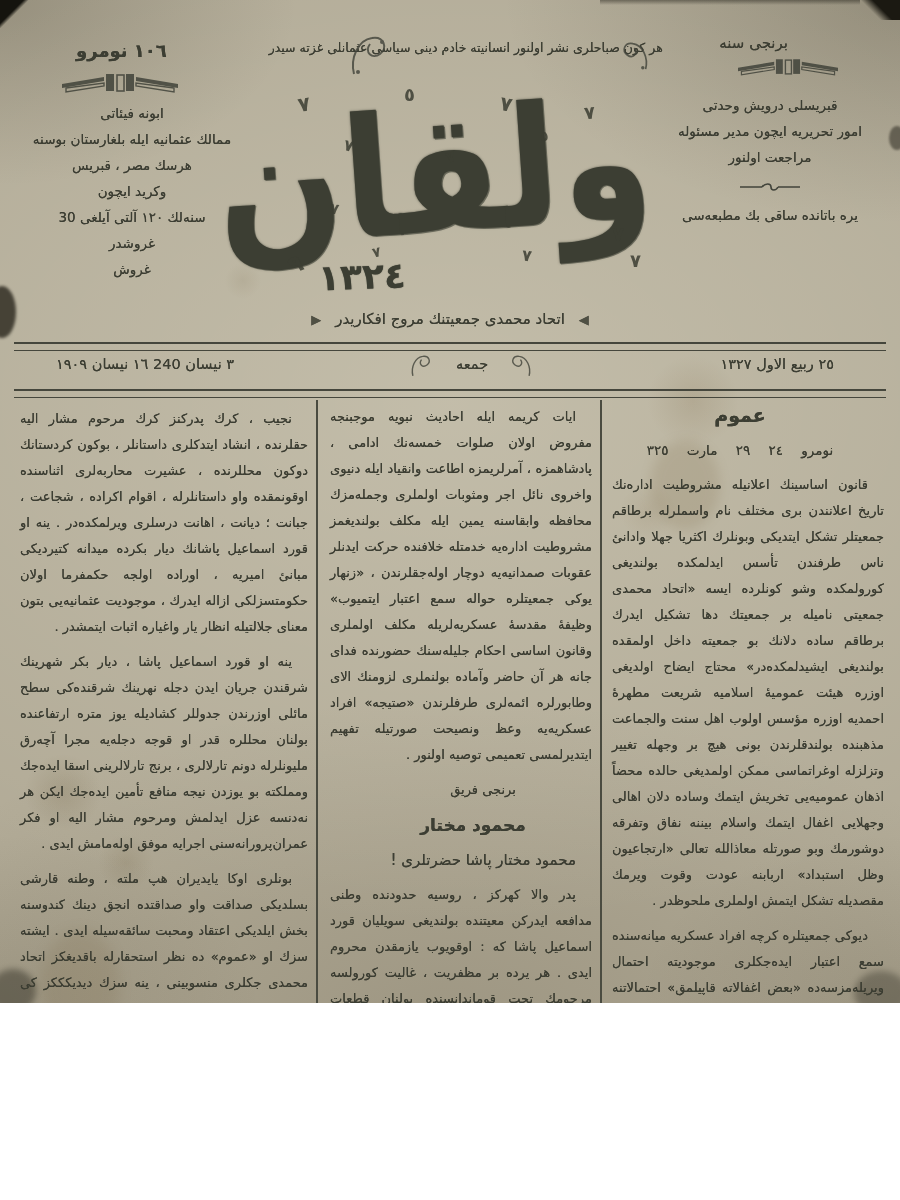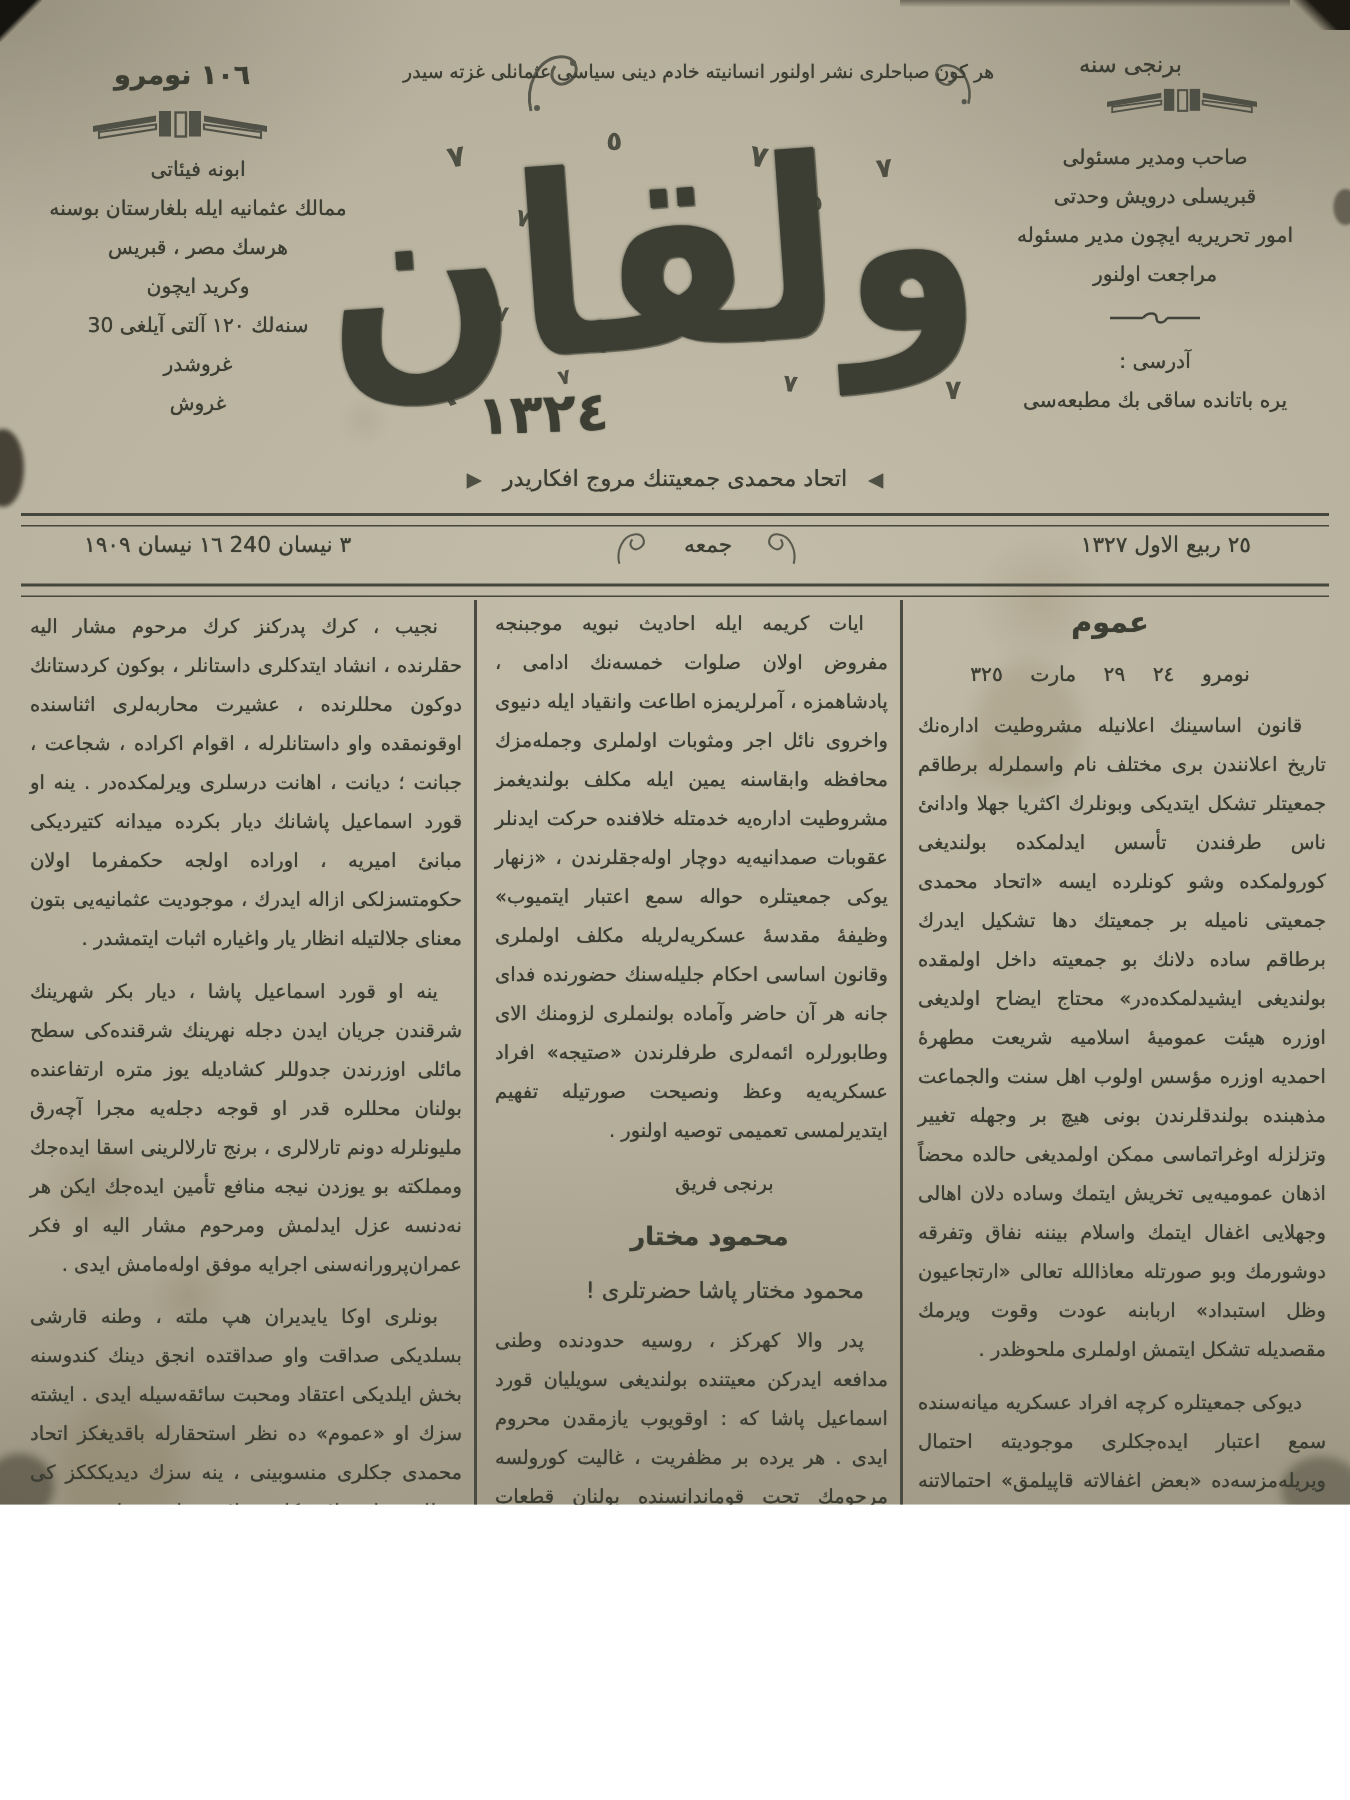--- a/index.html
+++ b/index.html
@@ -170,33 +170,31 @@
       <div class="info-line">ممالك عثمانيه ايله بلغارستان بوسنه</div>
       <div class="info-line">هرسك مصر ، قبريس</div>
       <div class="info-line">وكريد ايچون</div>
       <div class="info-line">سنه‌لك ١٢٠ آلتى آيلغى 30</div>
       <div class="info-line">غروشدر</div>
       <div class="info-line">غروش</div>
     </div>
 
   <div class="abs txt shadowed info-block info-right">
     <div>
-        <div class="info-line">صاحب ومدير مسئولى</div>
         <div class="info-line">قبريسلى درويش وحدتى</div>
         <div class="info-line">امور تحريريه ايچون مدير مسئوله</div>
         <div class="info-line">مراجعت اولنور</div>
       </div>
     <span class="addr-divider">
       <svg width="64" height="10" viewBox="0 0 64 10">
         <path d="M2 5 H24 M40 5 H62" stroke="#41433a" stroke-width="1.6"></path>
         <path d="M24 5 C27 1, 33 1, 33 5 C33 9, 38 9, 40 5" fill="none" stroke="#41433a" stroke-width="1.6"></path>
       </svg>
     </span>
     <div>
-        <div class="info-line">آدرسى :</div>
         <div class="info-line">يره باتانده ساقى بك مطبعه‌سى</div>
       </div>
   </div>
 
   <div class="abs rule-pair rp-top"></div>
   <div class="abs txt shadowed dateline date-hijri">٢٥ ربيع الاول ١٣٢٧</div>
   <div class="abs txt shadowed dateline date-day">جمعه</div>
   <span class="abs curl date-orn" style="left:408px;">
     <svg width="26" height="26" viewBox="0 0 42 48">
         <path d="M6 44 C2 28, 10 10, 24 8 C36 6, 40 18, 32 24 C24 30, 16 22, 22 14" fill="none" stroke="#41433a" stroke-width="2.6"></path>

